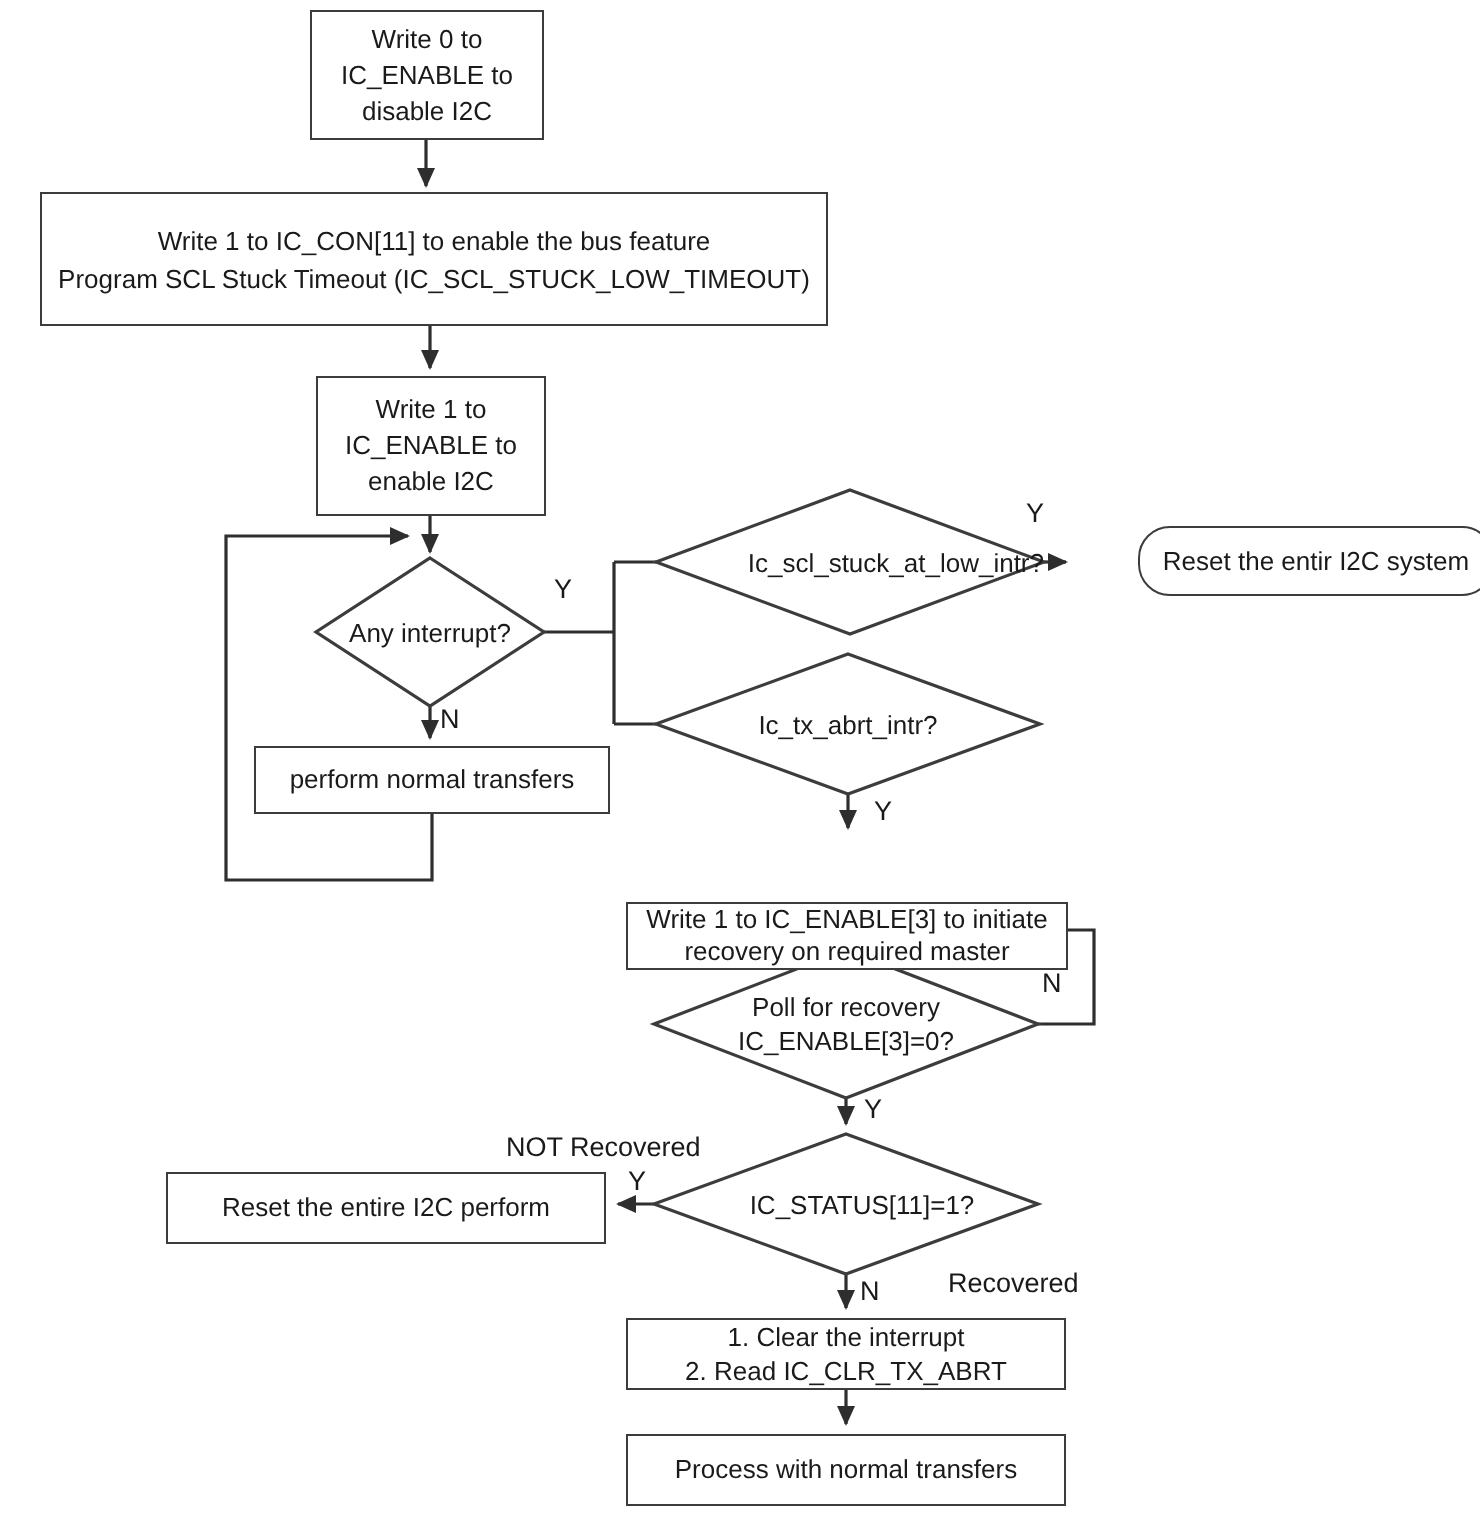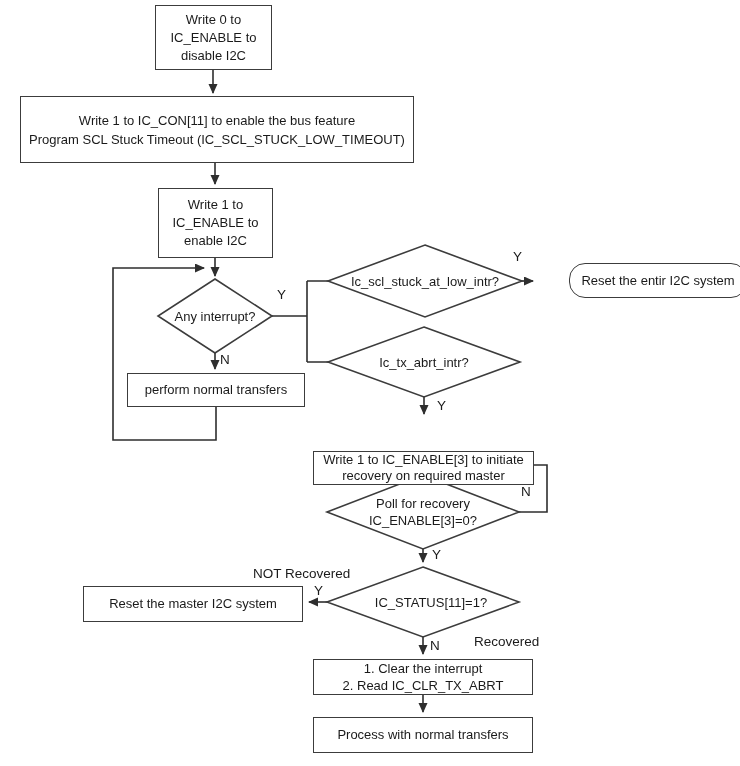--- a/index.html
+++ b/index.html
@@ -130,37 +130,37 @@
   <div class="box" style="left:569px; top:263px; width:178px; height:35px;border-radius:16px;">
     <div>Reset the entir I2C system</div>
   </div>
 
   <div class="box" style="left:313px; top:419px; width:221px; height:34px; line-height:16px;margin-top:32px;">
     <div>Write 1 to IC_ENABLE[3] to initiate</div>
     <div>recovery on required master</div>
   </div>
 
   <div class="box" style="left:83px; top:586px; width:220px; height:36px;">
-    <div>Reset the master I2C system</div>
+    <div>Reset the entire I2C perform</div>
   </div>
 
   <div class="box" style="left:313px; top:659px; width:220px; height:36px; line-height:17px;">
     <div>1. Clear the interrupt</div>
     <div>2. Read IC_CLR_TX_ABRT</div>
   </div>
 
   <div class="box" style="left:313px; top:717px; width:220px; height:36px;">
     <div>Process with normal transfers</div>
   </div>
 
   <div class="dtext" style="left:158px; top:279px; width:114px; height:74px;">
     <div>Any interrupt?</div>
   </div>
 
-  <div class="dtext" style="left:328px; top:245px; width:194px; height:72px;">
+  <div class="dtext" style="left:328px; top:245px; width:194px; height:72px;align-items:flex-end;">
     <div>Ic_scl_stuck_at_low_intr?</div>
   </div>
 
   <div class="dtext" style="left:328px; top:327px; width:192px; height:70px;">
     <div>Ic_tx_abrt_intr?</div>
   </div>
 
   <div class="dtext" style="left:327px; top:475px; width:192px; height:74px;">
     <div>Poll for recovery</div>
     <div>IC_ENABLE[3]=0?</div>

